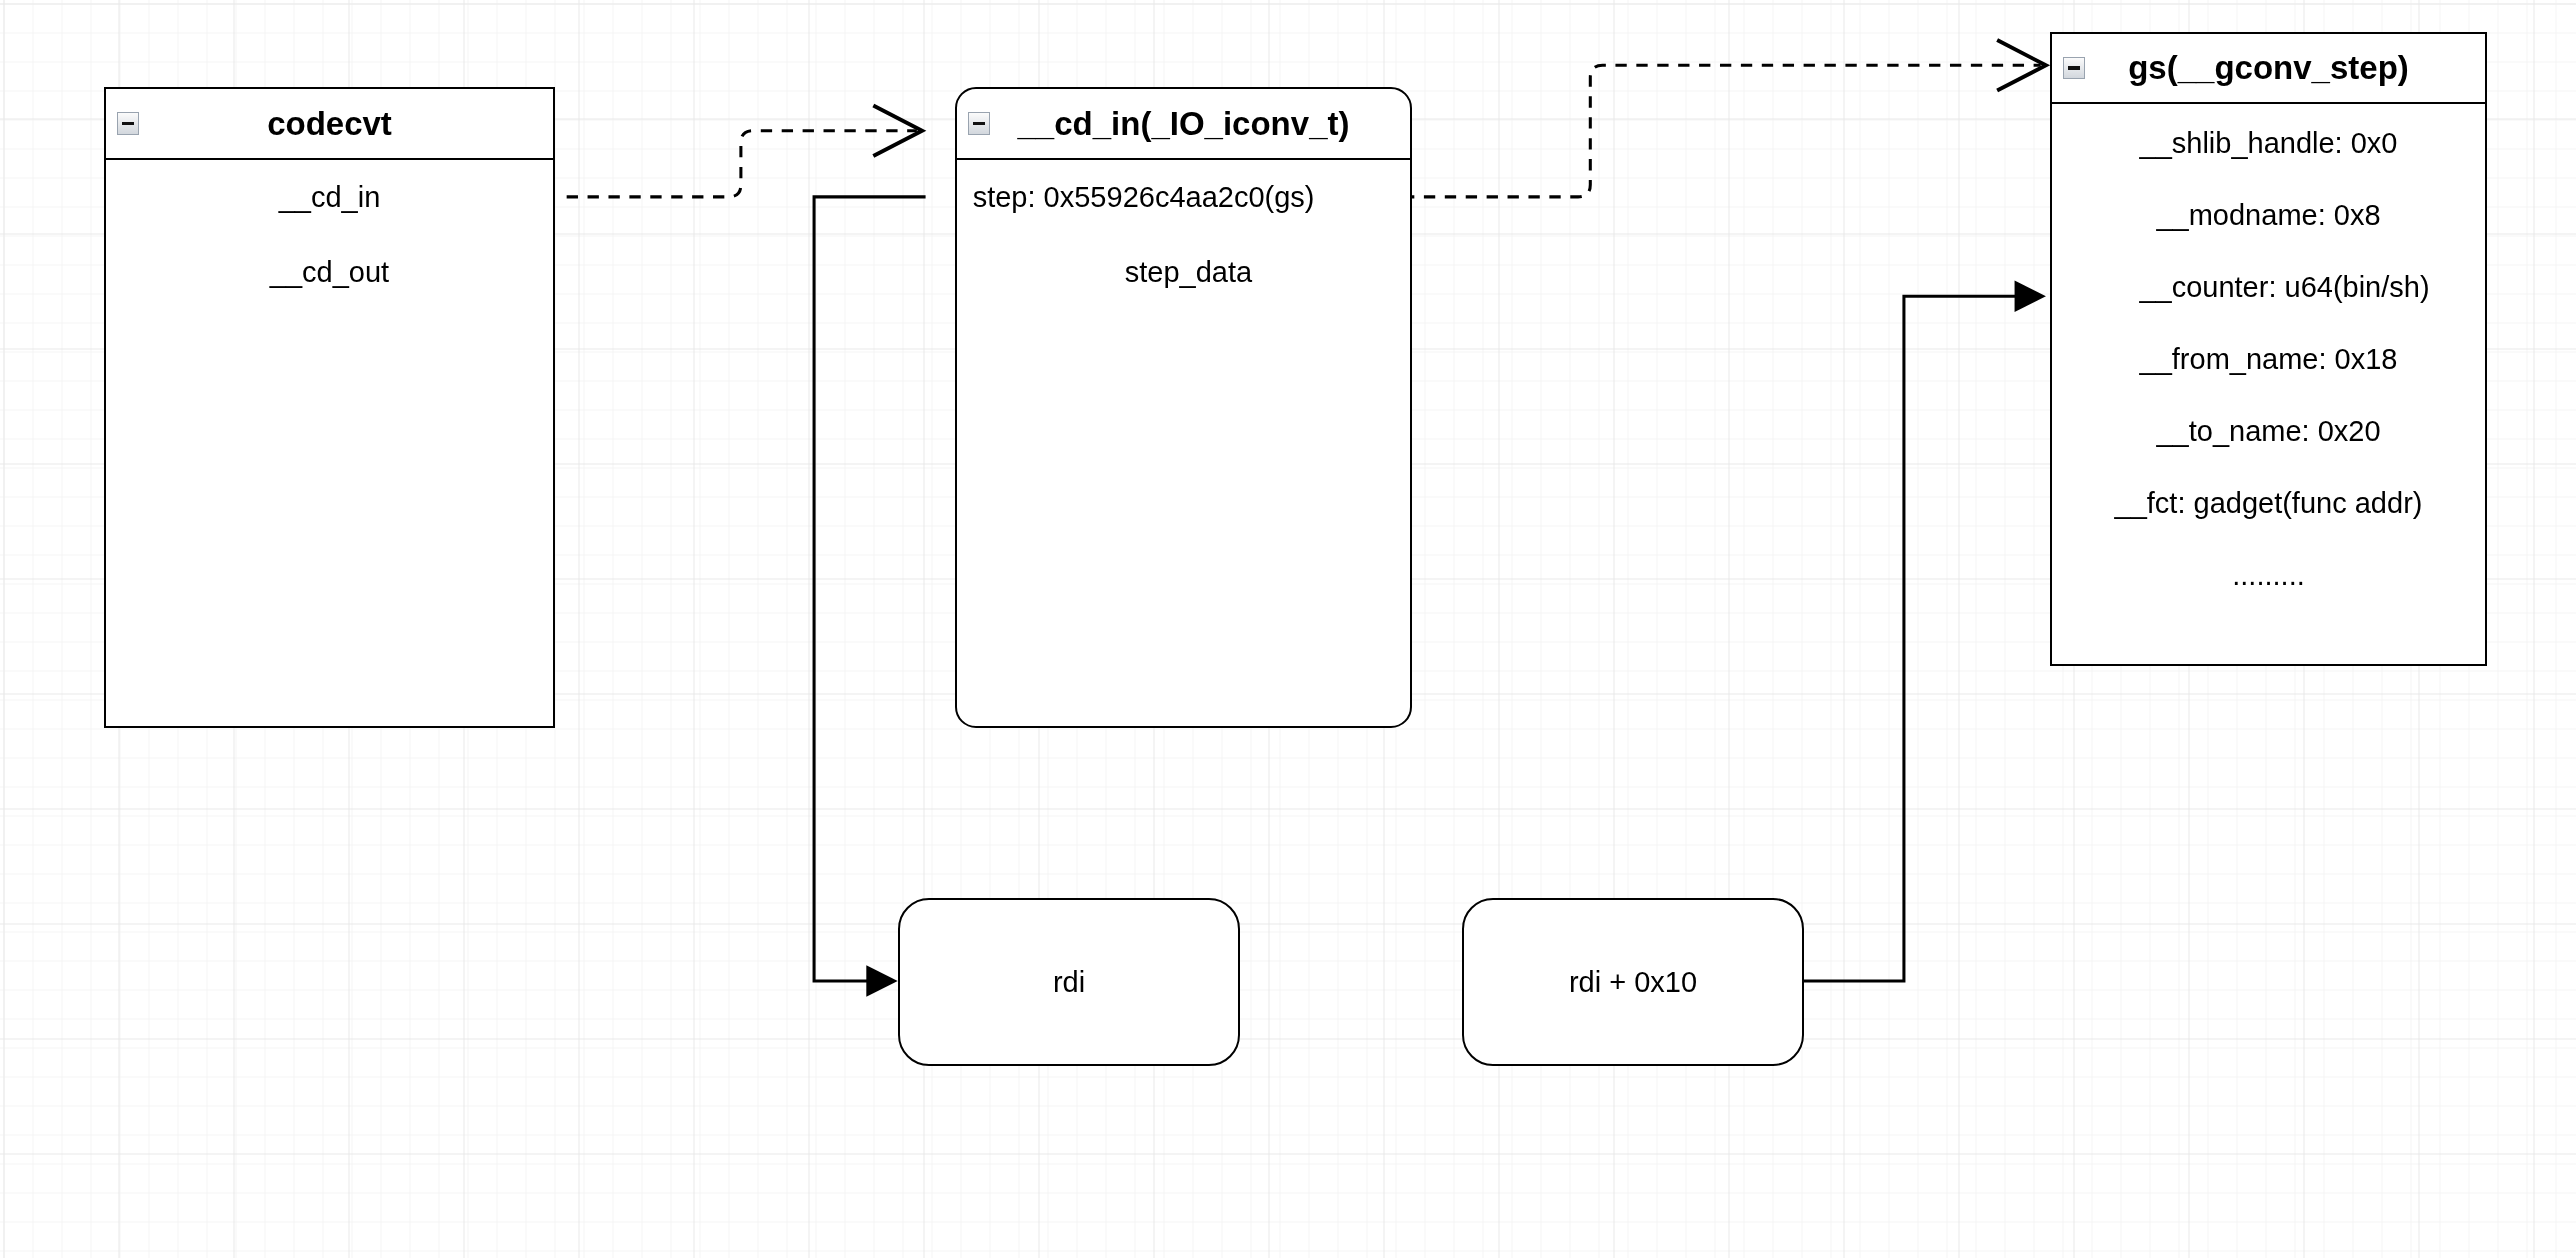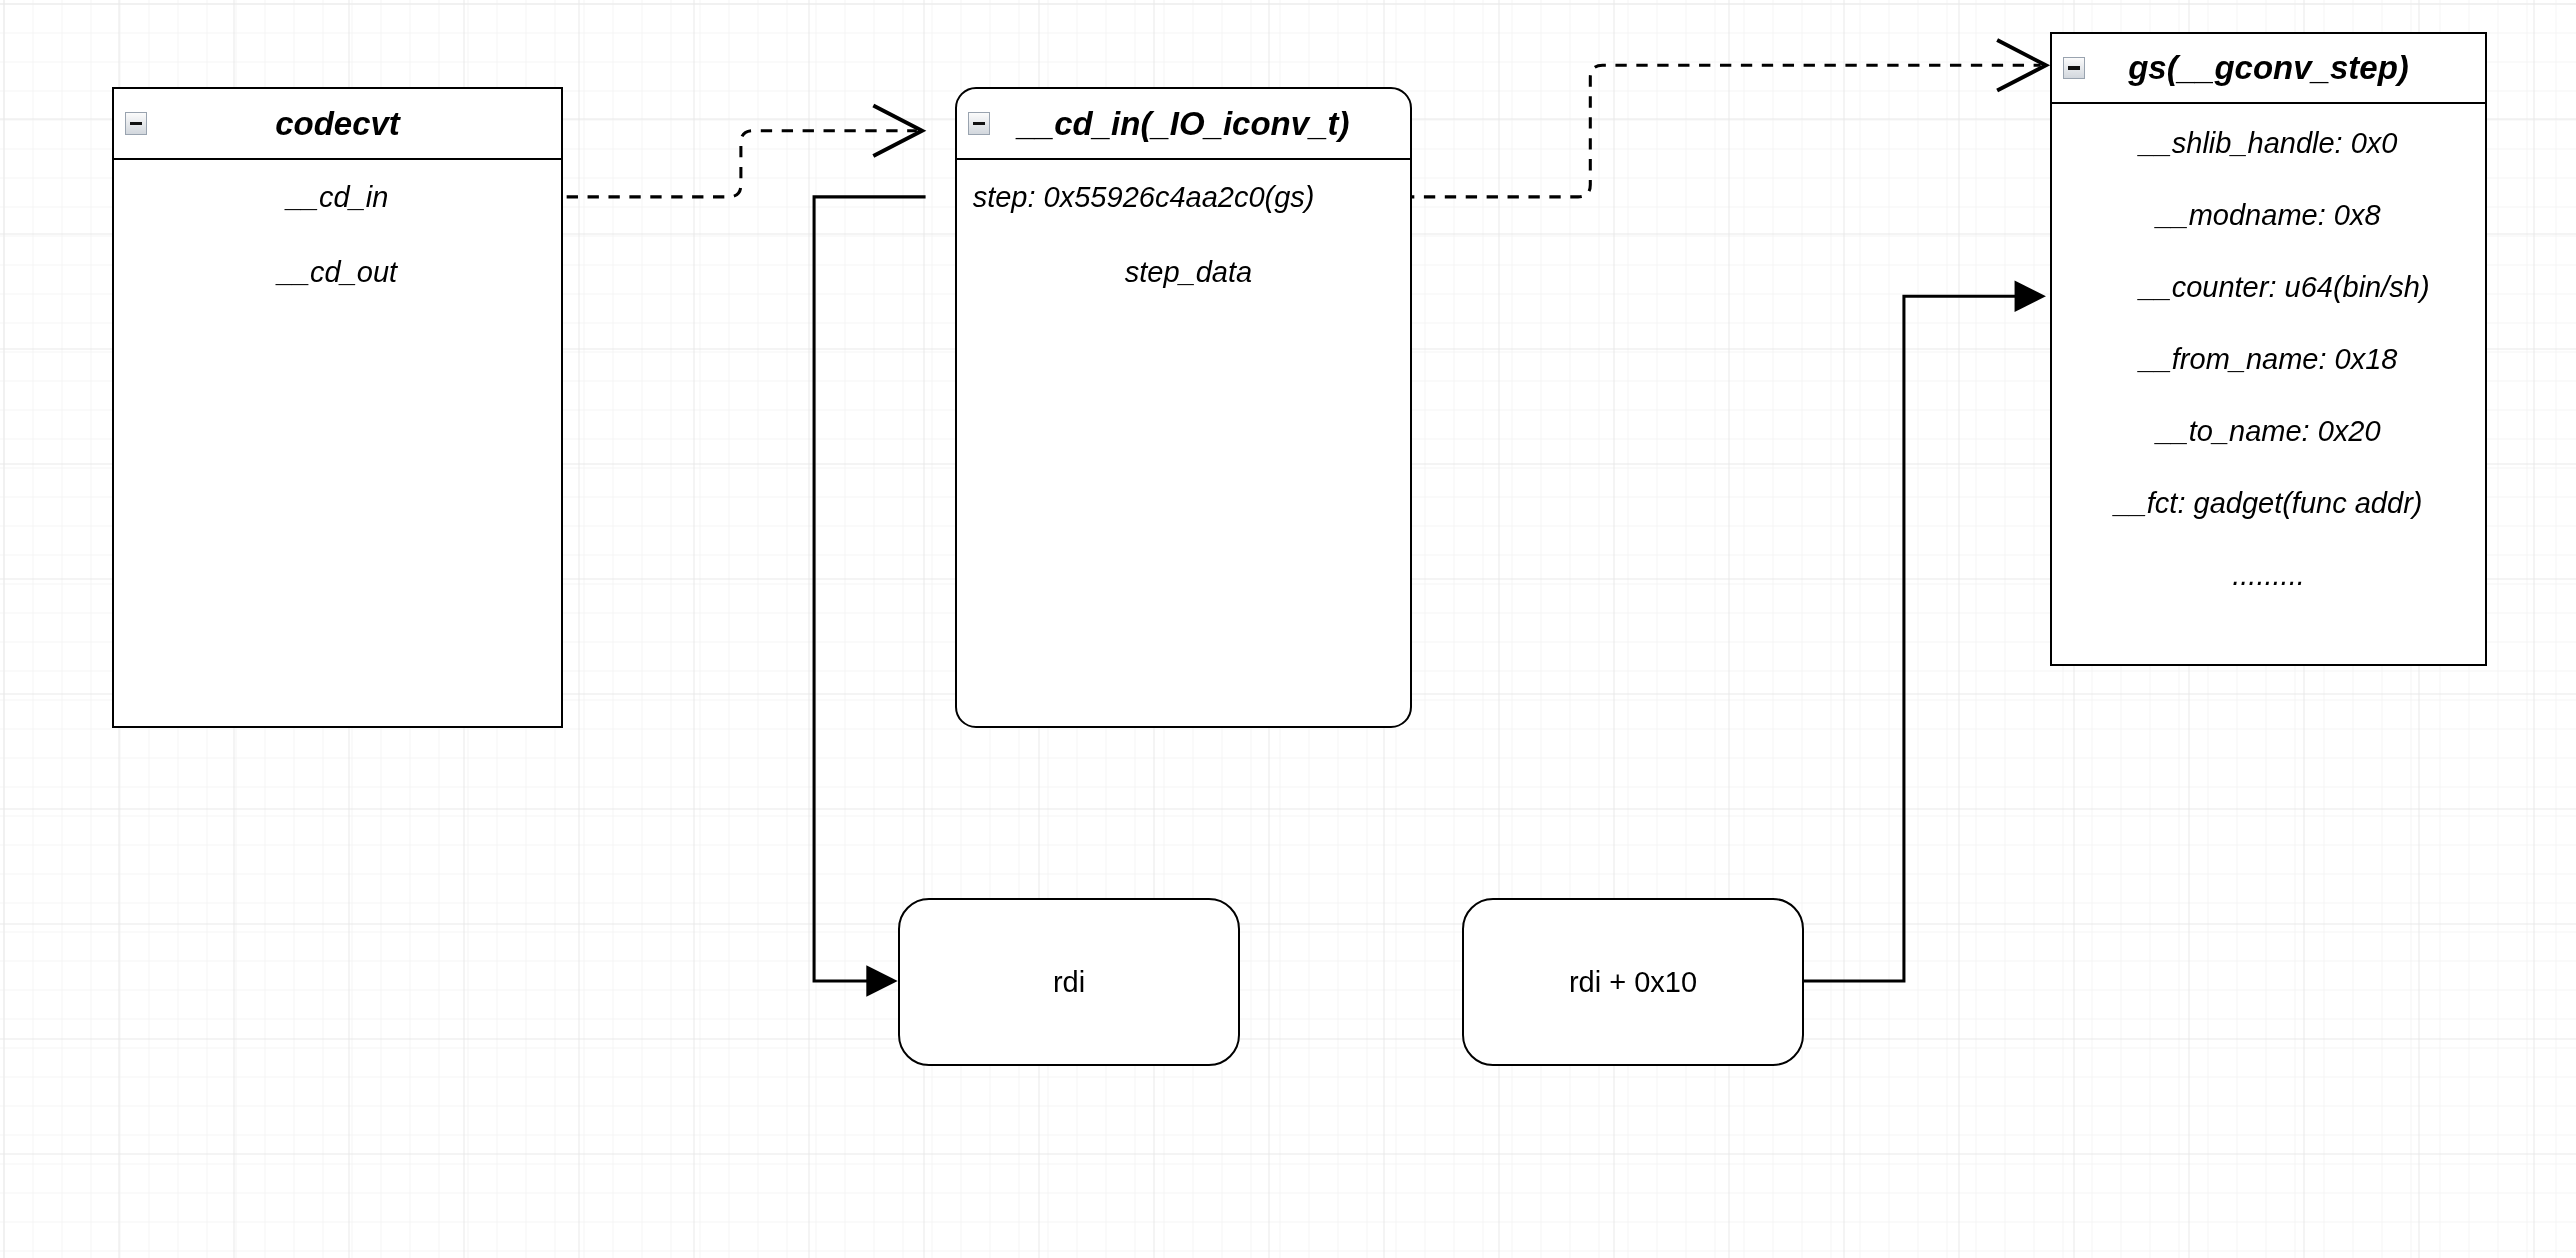--- a/index.html
+++ b/index.html
@@ -22,21 +22,20 @@
     background-position: 3.5px 3.5px, 3.5px 3.5px, 3.5px 3.5px, 3.5px 3.5px;
   }
 
   .conn-layer { position: absolute; left: 0; top: 0; width: 2576px; height: 1258px; }
 
   .uml-box {
     position: absolute;
     background: #ffffff;
     border: 2.6px solid #000;
     box-sizing: border-box;
-    font-style: italic;
   }
   .uml-header {
     position: relative;
     border-bottom: 2.6px solid #000;
     display: flex; align-items: center; justify-content: center;
     box-sizing: border-box;
   }
   .uml-title {
     font-weight: bold;
     font-size: 33px;
@@ -97,21 +96,21 @@
       <path class="edge" d="M 1062 226 H 934 V 1126 H 996"></path>
       <polygon class="solid-arrow" points="994,1108 1030,1126 994,1144"></polygon>
     </g>
 
     <g>
       <path class="edge" d="M 2068 1126 H 2185 V 340 H 2314"></path>
       <polygon class="solid-arrow" points="2312,322 2348,340 2312,358"></polygon>
     </g>
   </svg>
 
-  <div class="uml-box" style="left:112px; top:87px; width:451px; height:641px;">
+  <div class="uml-box" style="left:104px; top:87px; width:451px; height:641px;">
     <div class="uml-header" style="height:71px;">
       <span class="collapse-icon">
           <span class="minus-bar"></span>
         </span>
       <span class="uml-title">codecvt</span>
     </div>
     <div>
       <div class="row" style="height:75px;">__cd_in</div>
       <div class="row" style="height:75px;">__cd_out</div>
     </div>

